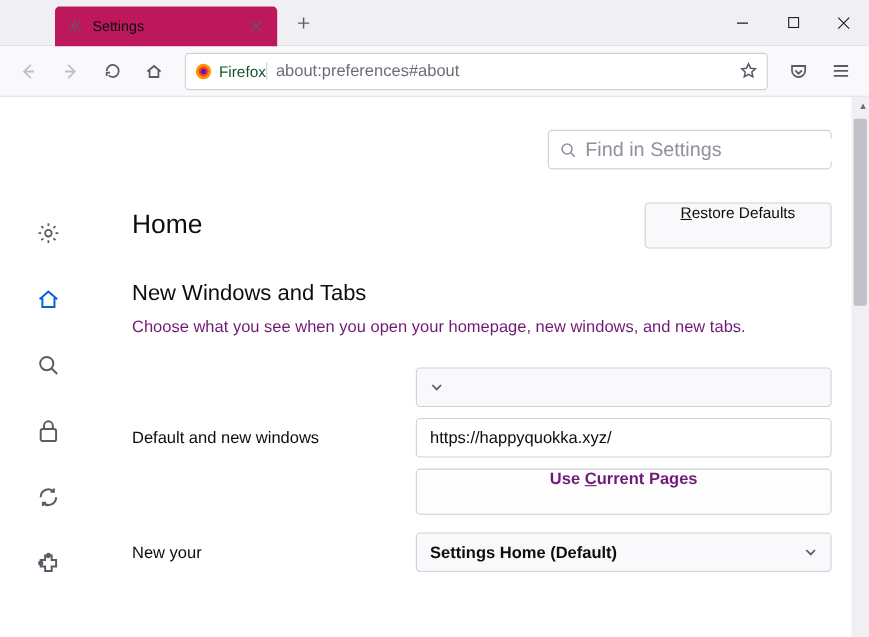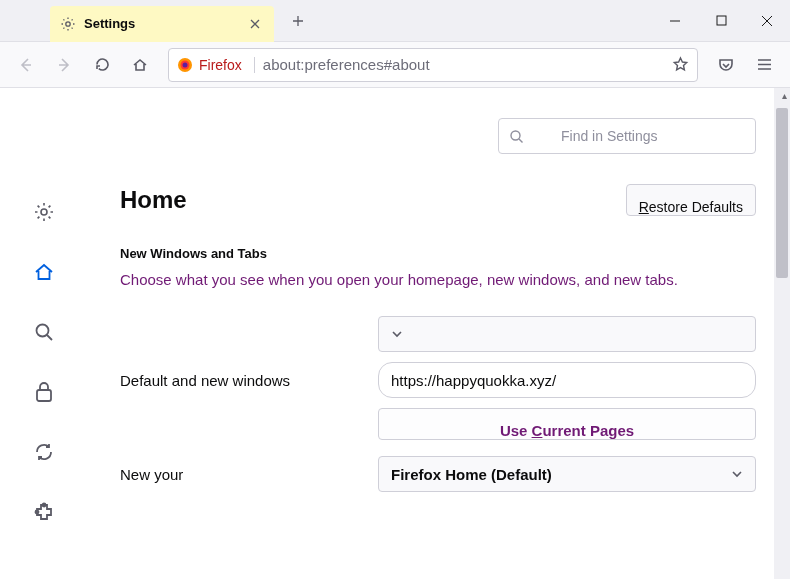--- a/index.html
+++ b/index.html
@@ -1,67 +1,67 @@
 <!DOCTYPE html>
 <html><head>
 <meta charset="utf-8">
 <style>
 * { margin: 0; padding: 0; box-sizing: border-box; font-family: "Segoe UI", -apple-system, sans-serif; }
 body { width: 790px; height: 579px; background: #fff; overflow: hidden; position: relative; }
 
 
 .titlebar { height: 42px; display: flex; align-items: center; background: #f0f0f4; border-bottom: 1px solid #e0e0e6; }
-.tab { margin-left: 50px; height: 36px; width: 224px; background: #fef9c3; border-radius: 4px 4px 0 0; display: flex; align-items: center; padding: 0 10px; gap: 8px; margin-top: 6px; font-weight: bold; }
+.tab { margin-left: 50px; height: 36px; width: 202px; background: #be185d; border-radius: 4px 4px 0 0; display: flex; align-items: center; padding: 0 10px; gap: 8px; margin-top: 6px; }
 .tab-icon { width: 16px; height: 16px; display: flex; align-items: center; justify-content: center; }
 .tab-title { font-size: 13px; flex: 1; color: #0c0c0d; }
 .tab-close { width: 18px; height: 18px; display: flex; align-items: center; justify-content: center; cursor: pointer; color: #5b5b66; }
 .newtab { width: 28px; height: 28px; display: flex; align-items: center; justify-content: center; margin-left: 10px; cursor: pointer; color: #5b5b66; }
 .win-controls { margin-left: auto; display: flex; height: 42px; }
 .win-btn { width: 46px; height: 42px; display: flex; align-items: center; justify-content: center; cursor: pointer; color: #1c1c1c; }
 
 
 .toolbar { height: 46px; background: #f9f9fb; display: flex; align-items: center; padding: 0 10px; gap: 6px; border-bottom: 1px solid #e0e0e6; }
 .nav-btn { width: 32px; height: 32px; display: flex; align-items: center; justify-content: center; color: #5b5b66; border-radius: 4px; cursor: pointer; }
 .nav-btn.disabled { color: #bfbfc7; }
 .urlbar { flex: 1; height: 34px; background: #fff; border: 1px solid #cfcfd8; border-radius: 4px; display: flex; align-items: center; padding: 0 8px; gap: 8px; margin: 0 6px; }
 .urlbar-identity { display: flex; align-items: center; gap: 6px; }
-.urlbar-identity-label { font-size: 14px; color: #b91c1c; border-right: 1px solid #cfcfd8; padding-right: 12px; }
+.urlbar-identity-label { font-size: 14px; color: #14532d; border-right: 1px solid #cfcfd8; padding-right: 0; }
 .urlbar-url { font-size: 15px; color: #6d6d79; flex: 1; }
 .urlbar-star { color: #5b5b66; cursor: pointer; }
 .toolbar-icon { width: 32px; height: 32px; display: flex; align-items: center; justify-content: center; color: #5b5b66; cursor: pointer; }
 
 
 .content { display: flex; height: calc(579px - 88px); position: relative; }
 .scrollbar-track { position: absolute; right: 0; top: 0; bottom: 0; width: 16px; background: #f0f0f4; }
 .scrollbar-thumb { position: absolute; right: 2px; top: 20px; width: 12px; height: 170px; background: #c0c0c8; border-radius: 2px; }
 .scroll-arrow-up { position: absolute; right: 3px; top: 2px; color: #6b6b72; font-size: 10px; }
 
 .sidebar { width: 88px; padding-top: 106px; display: flex; flex-direction: column; align-items: center; gap: 24px; }
 .sidebar-item { width: 36px; height: 36px; display: flex; align-items: center; justify-content: center; color: #5b5b66; cursor: pointer; border-radius: 4px; }
 .sidebar-item.active { color: #0060df; }
 
 .main { flex: 1; padding: 30px 34px 0 32px; position: relative; }
 .search-wrap { display: flex; justify-content: flex-end; margin-bottom: 30px; }
 .search-box { width: 258px; height: 36px; border: 1px solid #cfcfd8; border-radius: 4px; display: flex; align-items: center; padding: 0 10px; gap: 8px; }
-.search-box input { border: none; outline: none; font-size: 14px; flex: 1; color: #be185d; margin-left: 29px; }
+.search-box input { border: none; outline: none; font-size: 18px; flex: 1; color: #be185d; }
 .search-box input::placeholder { color: #8f8f9d; }
 
 .heading-row { display: flex; align-items: center; justify-content: space-between; margin-bottom: 30px; }
-.h1 { font-size: 24px; font-weight: 700; color: #0c0c0d; }
-.btn { height: 32px; padding: 0 12px; border: 1px solid #cfcfd8; background: #f9f9fb; border-radius: 4px; font-size: 14px; cursor: pointer; display: flex; align-items: flex-end; color: #0c0c0d; }
+.h1 { font-size: 24px; font-weight: 400; color: #0c0c0d; }
+.btn { height: 42px; padding: 0 32px; border: 1px solid #cfcfd8; background: #f9f9fb; border-radius: 4px; font-size: 14px; cursor: pointer; display: flex; align-items: flex-start; color: #0c0c0d; }
 .btn.disabled { color: #701a75; background: #fdfdfe; }
 
-.h2 { font-size: 13px; font-weight: 700; color: #0c0c0d; margin-bottom: 8px; }
+.h2 { font-size: 20px; font-weight: 400; color: #0c0c0d; margin-bottom: 8px; }
 .desc { font-size: 15px; color: #701a75; margin-bottom: 26px; line-height: 1.4; }
 
 .form-row { display: flex; align-items: center; margin-bottom: 10px; gap: 12px; }
 .form-label { font-size: 15px; color: #0c0c0d; width: 246px; }
 .form-control { flex: 1; min-width: 0; }
 .select { height: 36px; border: 1px solid #cfcfd8; background: #f9f9fb; border-radius: 4px; padding: 0 12px; display: flex; align-items: center; justify-content: space-between; font-size: 15px; font-weight: 600; cursor: pointer; color: #0c0c0d; }
-.text-input { width: 100%; height: 36px; border: 1px solid #cfcfd8; border-radius: 14px; padding: 0 12px; font-size: 15px; outline: none; color: #0c0c0d; }
+.text-input { width: 100%; height: 36px; border: 1px solid #cfcfd8; border-radius: 4px; padding: 0 12px; font-size: 15px; outline: none; color: #0c0c0d; }
 .btn-row { display: flex; gap: 10px; }
 .btn-row .btn { flex: 1; justify-content: center; font-size: 15px; font-weight: 600; }
 
 svg { display: block; }
 .underline { text-decoration: underline; }
 </style>
 </head>
 <body>
 
 <div class="titlebar">
@@ -242,21 +242,21 @@
         <button class="btn disabled">
             <span>Use <span class="underline">C</span>urrent Pages</span>
           </button>
       </div>
     </div>
 
     <div class="form-row" style="margin-top:16px">
       <div class="form-label">New your</div>
       <div class="form-control">
         <div class="select">
-          <span>Firefox Home (Default)</span>
+          <span>Settings Home (Default)</span>
           <span>
               <svg width="12" height="12" viewBox="0 0 12 12" fill="none" stroke="#5b5b66" stroke-width="1.6">
                 <path d="M2 4l4 4 4-4"></path>
               </svg>
             </span>
         </div>
       </div>
     </div>
   </div>
 

